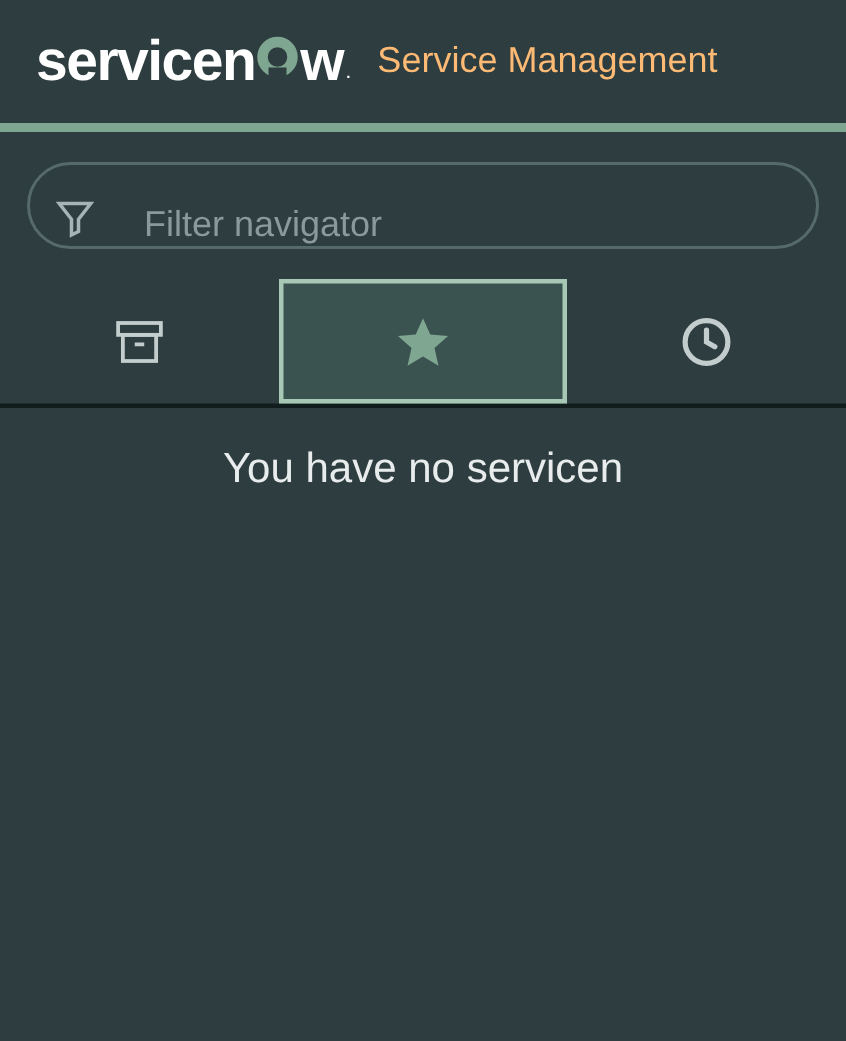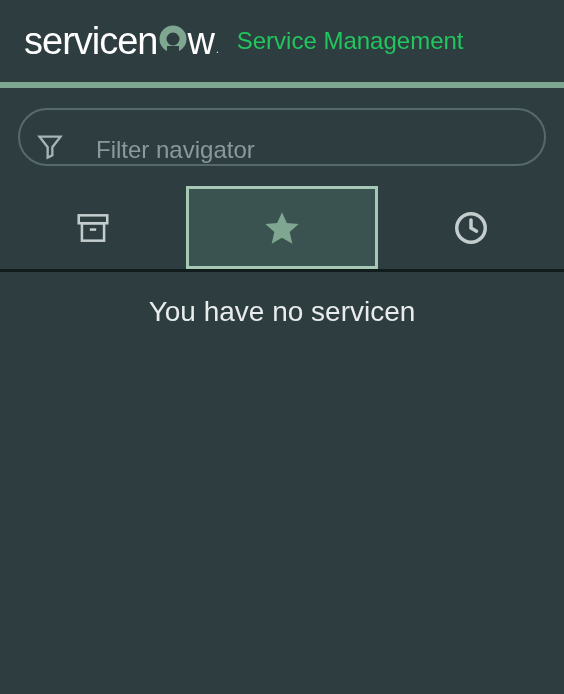--- a/index.html
+++ b/index.html
@@ -14,41 +14,41 @@
       height: 82px;
       background: #2e3d40;
       display: flex;
       align-items: center;
       padding: 0 24px;
       gap: 18px;
     }
     .logo {
       display: flex;
       align-items: baseline;
-      font-weight: 400;
+      font-weight: 700;
       font-size: 38px;
       color: #ffffff;
       letter-spacing: -1px;
       font-family: Arial, sans-serif;
     }
     .logo-o-wrap {
       display: inline-flex;
       align-items: center;
       position: relative;
     }
     .logo-dot {
       font-size: 10px;
       align-self: flex-end;
       margin-left: 2px;
       margin-bottom: 8px;
       color: #ffffff;
       letter-spacing: 0;
     }
     .header-title {
-      color: #22c55e;
+      color: #fdba74;
       font-size: 24px;
       font-weight: 400;
     }
     .accent-bar {
       height: 6px;
       background: #7fa690;
     }
     .search-section {
       background: #2e3d40;
       padding: 20px 18px;

